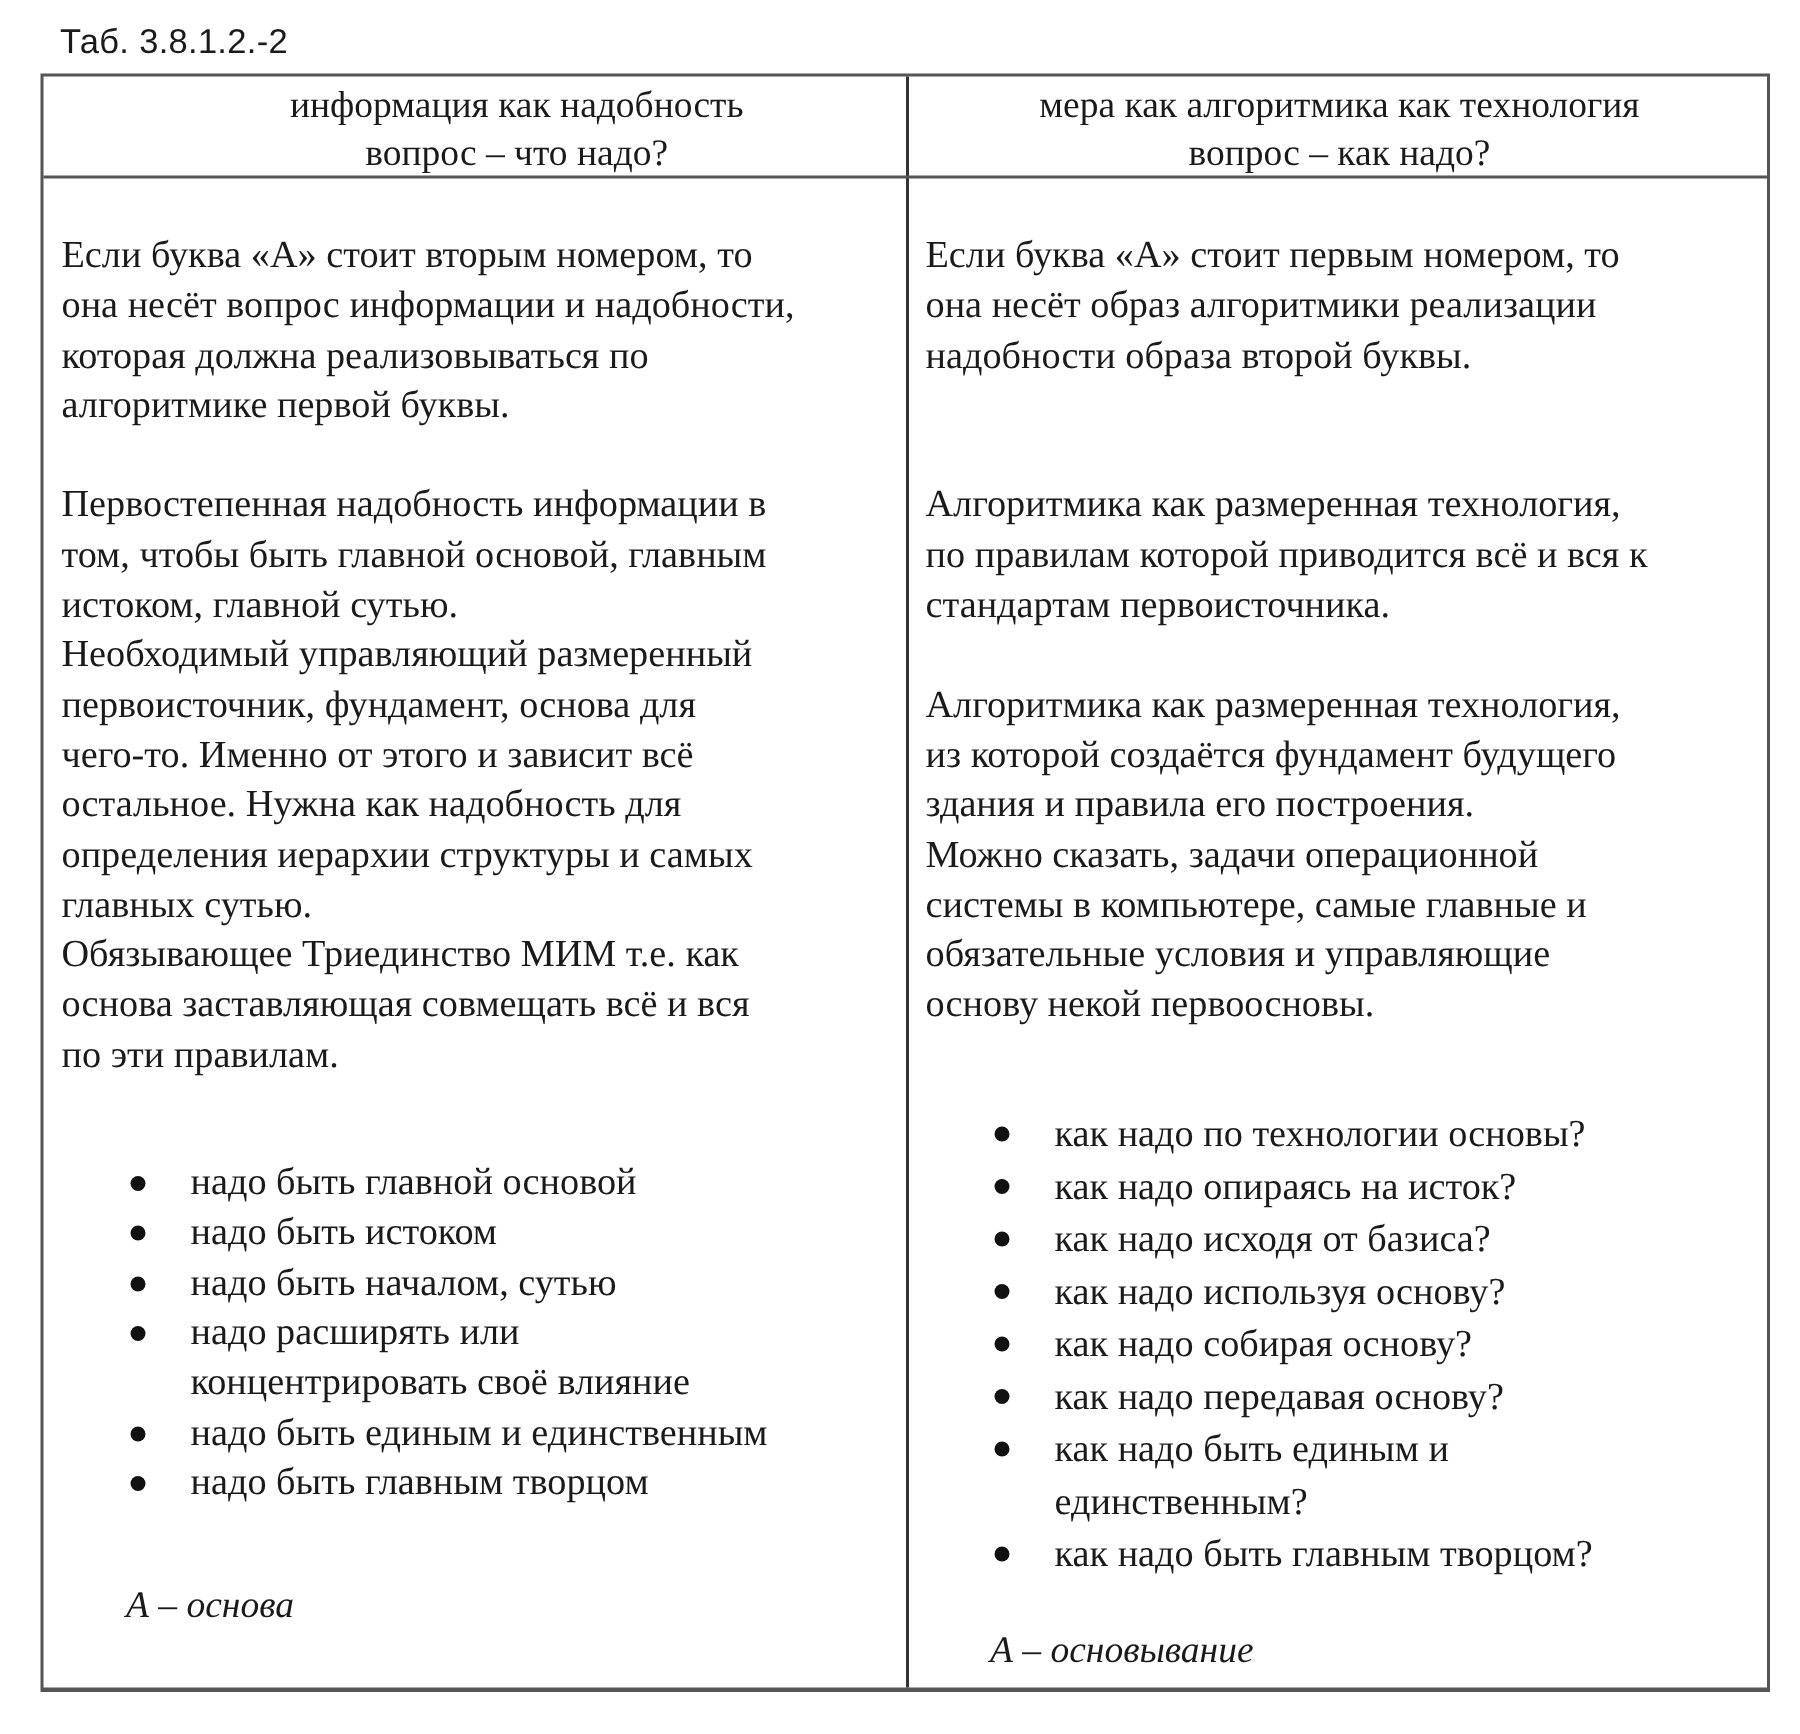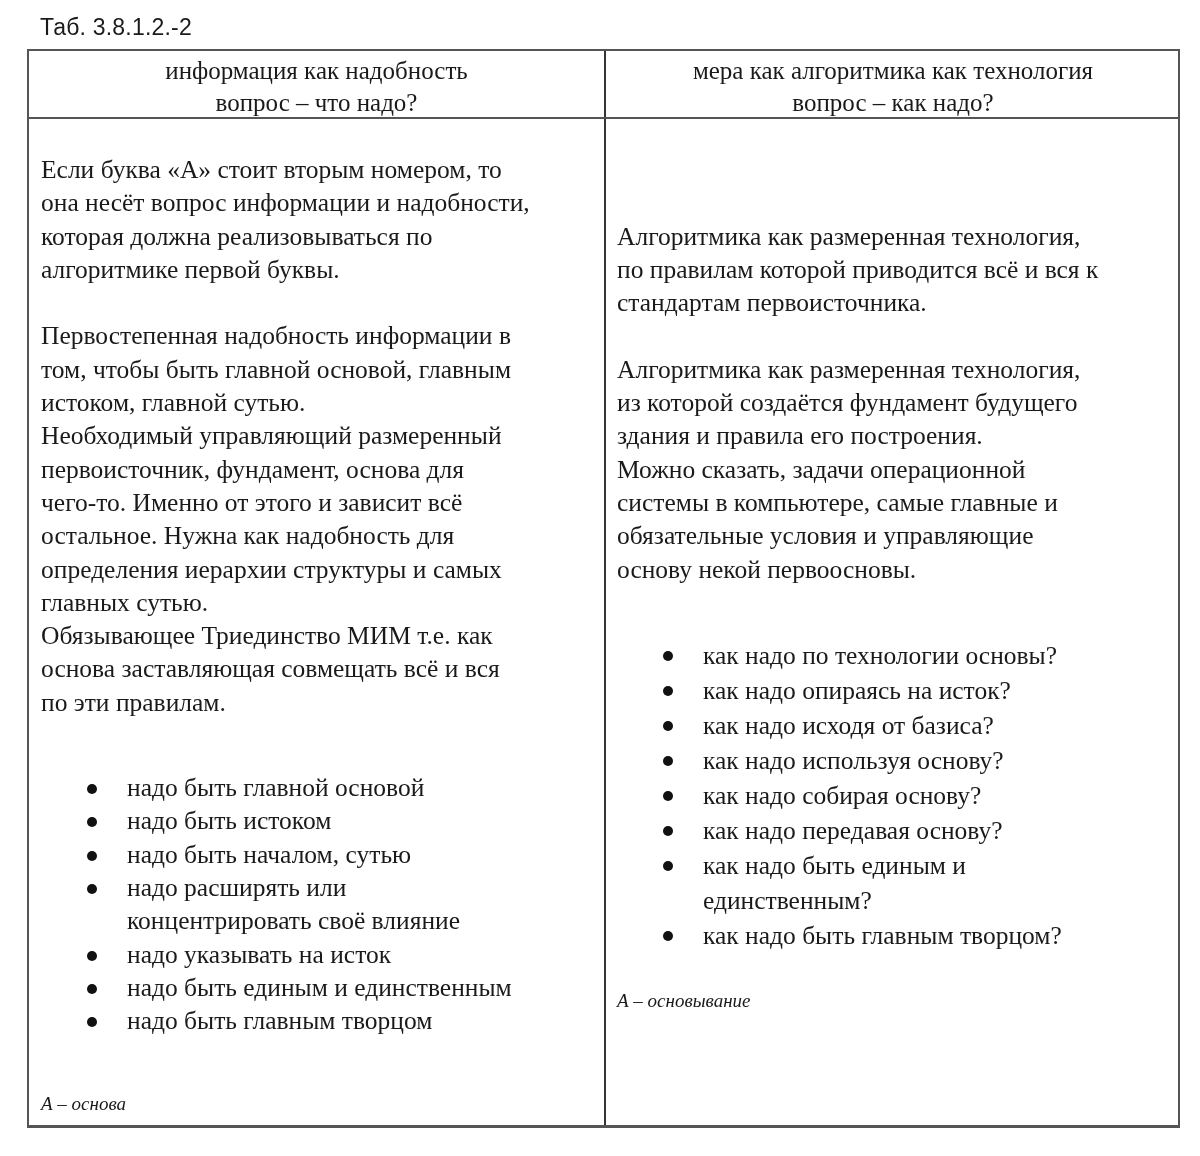--- a/index.html
+++ b/index.html
@@ -52,21 +52,21 @@
       background: #555555;
     }
     .header-cell {
       position: absolute;
       top: 2px;
       height: 64px;
       text-align: center;
       font-size: 25px;
       line-height: 32px;
     }
-    .header-cell.left { left: 0; width: 575px; }
+    .header-cell.left { left: 0; width: 575px; padding-left: 28px; }
     .header-cell.right { left: 577px; width: 574px; }
     .header-cell div { white-space: nowrap; }
 
     .body-cell {
       position: absolute;
       top: 68px;
       bottom: 16px;
       font-size: 25.5px;
       line-height: 33.3px;
     }
@@ -90,23 +90,24 @@
       position: absolute;
       left: 46px;
       top: 13px;
       width: 10px;
       height: 10px;
       border-radius: 50%;
       background: #111111;
     }
     .footer-note {
       font-style: italic;
-      font-size: 19px;
+      font-size: 25px;
       line-height: 33.3px;
       white-space: nowrap;
+      margin-left: 43px;
     }
   </style>
 </head>
 <body>
 
 <div class="caption">Таб. 3.8.1.2.-2</div>
 
 <div class="table">
   <div class="col-divider"></div>
   <div class="header-divider"></div>
@@ -157,37 +158,38 @@
           <span class="bullet"></span>
           <span class="line">надо быть началом, сутью</span>
         </li>
       <li>
           <span class="bullet"></span>
           <span class="line">надо расширять или</span>
           <span class="line">концентрировать своё влияние</span>
         </li>
       <li>
           <span class="bullet"></span>
-          <span class="line">надо указывать на исток</span>
-        </li>
-      <li>
-          <span class="bullet"></span>
           <span class="line">надо быть единым и единственным</span>
         </li>
       <li>
           <span class="bullet"></span>
           <span class="line">надо быть главным творцом</span>
         </li>
     </ul>
     <div style="height:50px;"></div>
     <div class="footer-note">А – основа</div>
   </div>
 
   <div class="body-cell right">
     <div style="height:34px;"></div>
+    <div class="para">
+      <span class="line">Если буква «А» стоит первым номером, то</span>
+      <span class="line">она несёт образ алгоритмики реализации</span>
+      <span class="line">надобности образа второй буквы.</span>
+    </div>
     <div class="spacer"></div>
     <div class="spacer"></div>
     <div class="para">
       <span class="line">Алгоритмика как размеренная технология,</span>
       <span class="line">по правилам которой приводится всё и вся к</span>
       <span class="line">стандартам первоисточника.</span>
     </div>
     <div class="spacer"></div>
     <div class="para">
       <span class="line">Алгоритмика как размеренная технология,</span>

